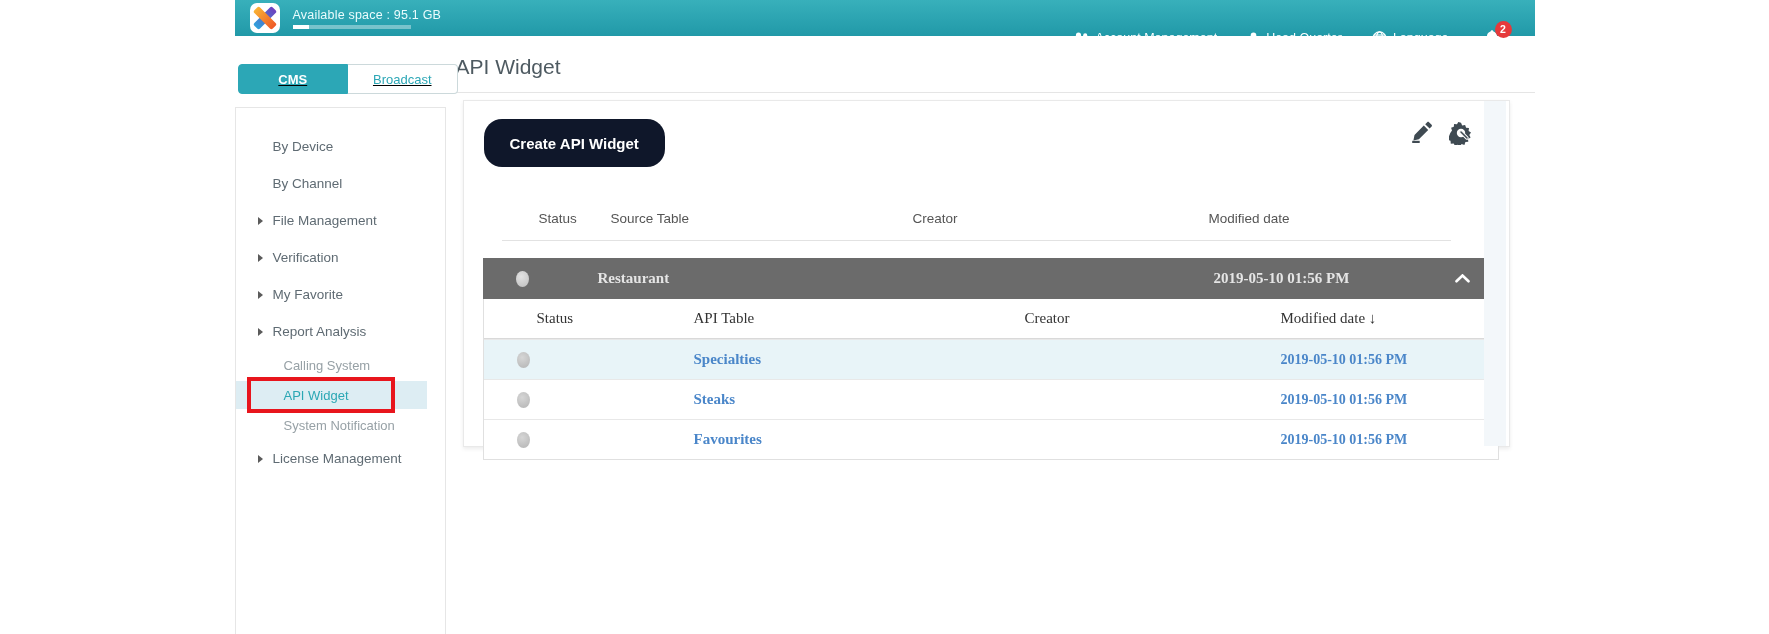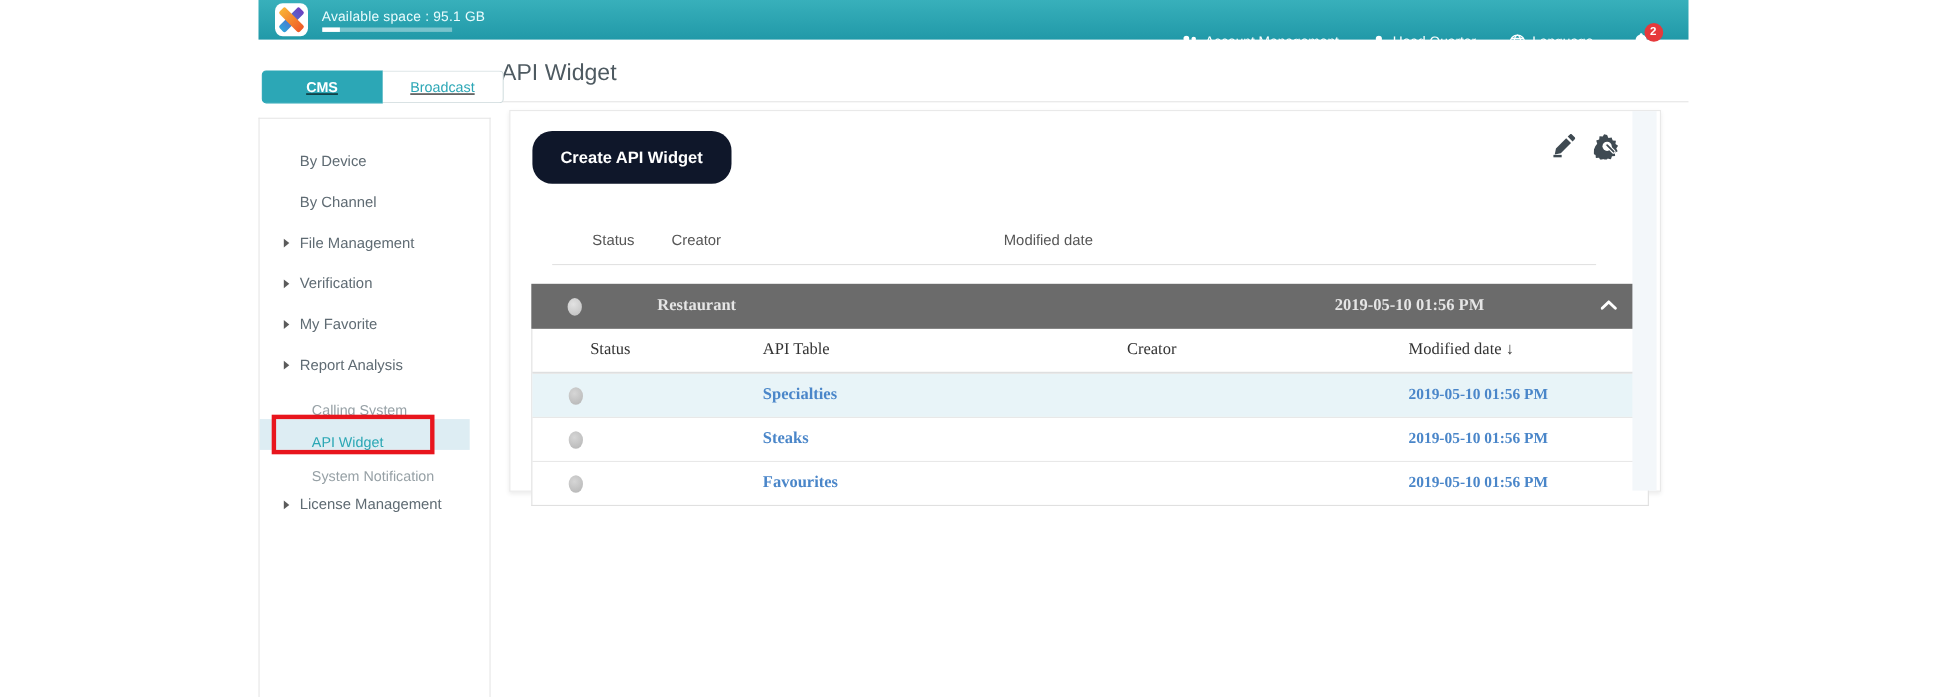--- a/index.html
+++ b/index.html
@@ -39,21 +39,21 @@
                font-size:13px; font-weight:bold; cursor:pointer; }
   .seg .cms { background:#2ca7b6; color:#fff; border:1px solid #2ca7b6; border-radius:4px 0 0 4px; }
   .seg .bro { background:#fff; color:#2ca7b6; border:1px solid #ccd9db; border-left:none;
               border-radius:0 4px 4px 0; font-weight:normal; }
   .panel { margin-top:13px; height:calc(100% - 71px); border:1px solid #e6e6e6; border-bottom:none;
            background:#fff; padding-top:20px; }
   .sitem { height:37px; display:flex; align-items:center; font-size:13.5px; color:#5f6b73; cursor:pointer; }
   .sitem .arrow { width:15px; margin-left:22px; display:flex; align-items:center; }
   .tri-r { width:0; height:0; border-left:5px solid #5b5b5b; border-top:4px solid transparent; border-bottom:4px solid transparent; }
   .tri-d { width:0; height:0; border-top:5px solid #5b5b5b; border-left:4px solid transparent; border-right:4px solid transparent; }
-  .subitem { height:30px; display:flex; align-items:flex-end; font-size:13px; color:#97a1a6; cursor:pointer; }
+  .subitem { height:30px; display:flex; align-items:center; font-size:13px; color:#97a1a6; cursor:pointer; }
   .subitem .lbl { margin-left:48px; }
   .subitem.active { height:28px; margin:1px 18px 1px 0; background:#ddedf3; color:#2ba7b4; position:relative; }
   .redbox { position:absolute; left:11px; top:-4px; bottom:-4px; width:148px;
             border:4px solid #e8151d; pointer-events:none; }
 
   
   .main-head { padding:19px 0 13px 10px; border-bottom:1px solid #e5e5e5; }
   .page-title { font-size:21px; color:#4e5a61; }
   .card { margin:7px 25px 0 17px; height:347px; background:#fff; border:1px solid #e9e9e9;
           box-shadow:0 2px 4px rgba(0,0,0,.08); position:relative; }
@@ -229,20 +229,21 @@
             <svg width="24" height="24" viewBox="0 0 24 24" fill="#3f4a52">
                 <path d="M12 1.8l1.2 2.7 2.9-.6 1 2.8 2.9.3-.4 2.9 2.4 1.7-1.7 2.4 1.3 2.6-2.6 1.3.3 2.9-2.9.3-1 2.8-2.8-.9-1.6 2.4-2.4-1.7-2.6 1.3-1.3-2.6-2.9.3-.3-2.9-2.7-1.1.9-2.8L1.3 12l1.7-2.4-.9-2.8 2.7-1 .3-2.9 2.9.3L9.3 1z"></path>
                 <circle cx="12" cy="12" r="4.2" fill="#fff"></circle>
                 <rect x="10" y="10" width="11" height="2.6" rx="1.3" transform="rotate(45 12 12)" fill="#3f4a52" stroke="#fff" stroke-width="1"></rect>
               </svg>
           </span>
         </div>
 
         <div class="tbl-head">
           <div class="c1">Status</div>
+          <div>Source Table</div>
           <div>Creator</div>
           <div>Modified date</div>
         </div>
 
         <div class="group">
           <div class="grow-head">
             <span class="dot"></span>
             <span>Restaurant</span>
             <span>2019-05-10 01:56 PM</span>
             <span class="chev">

